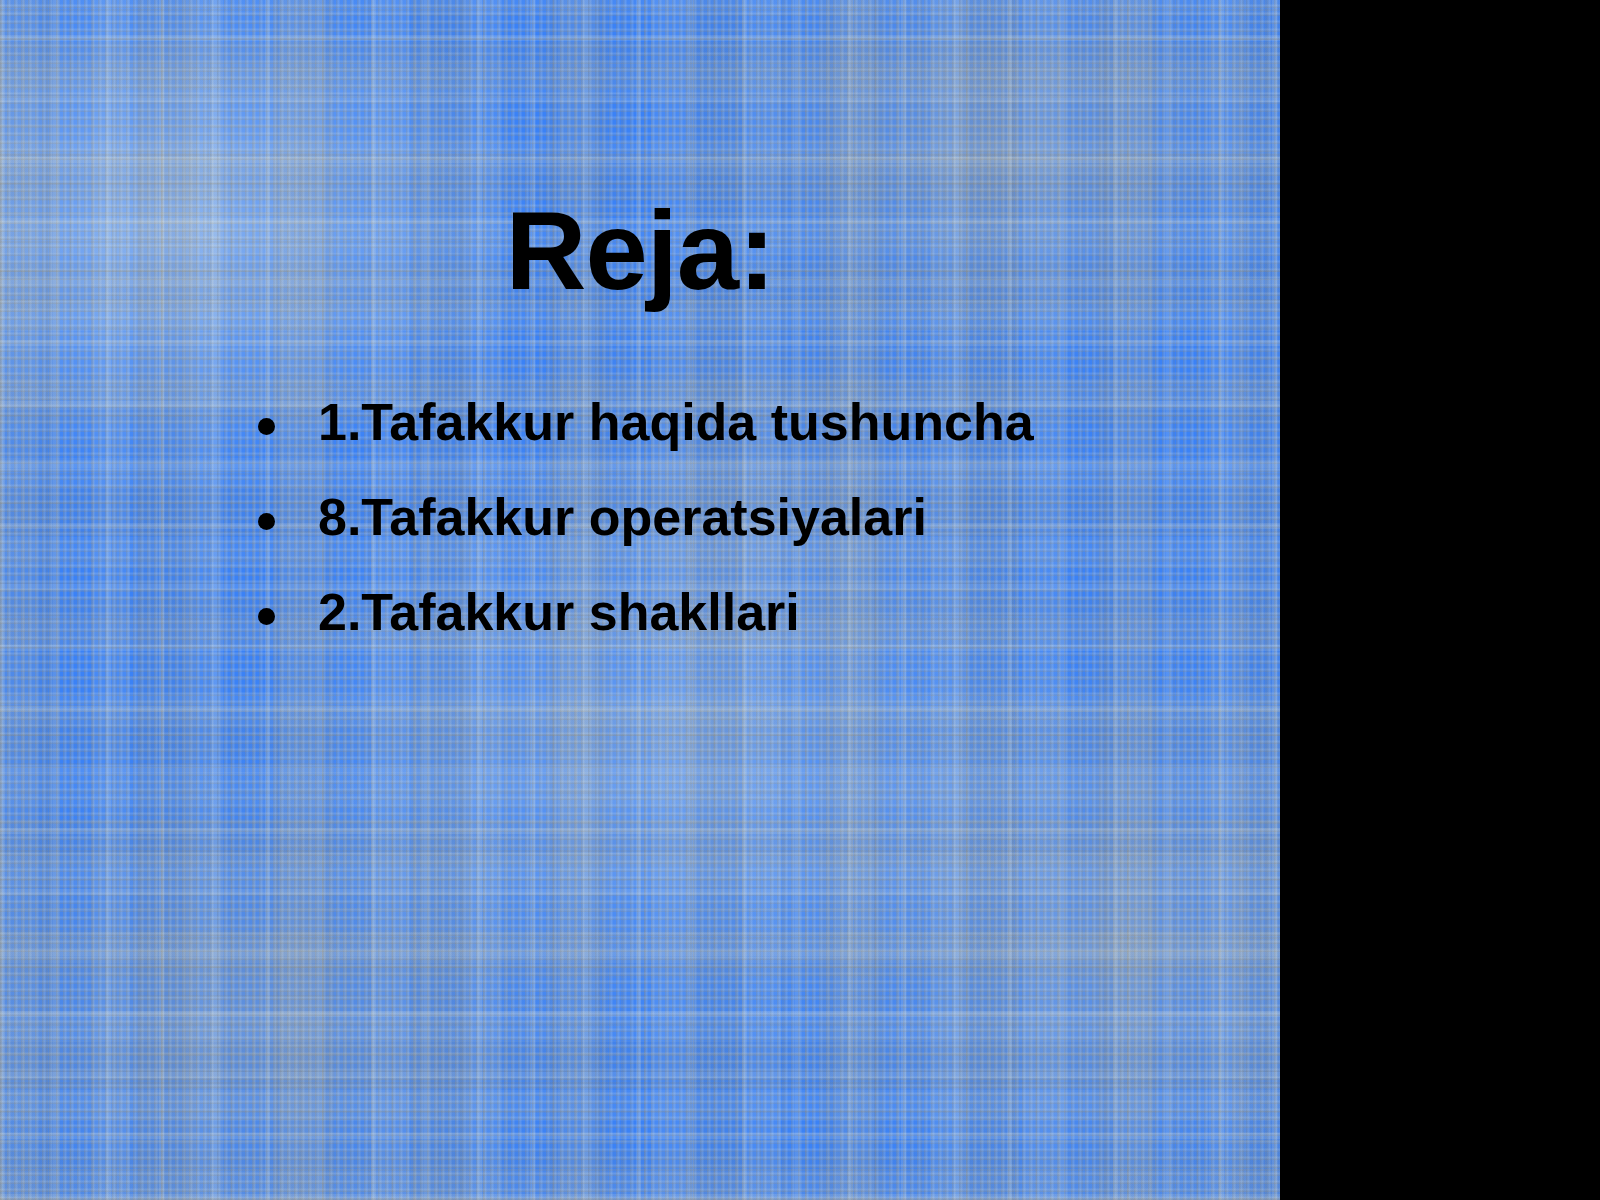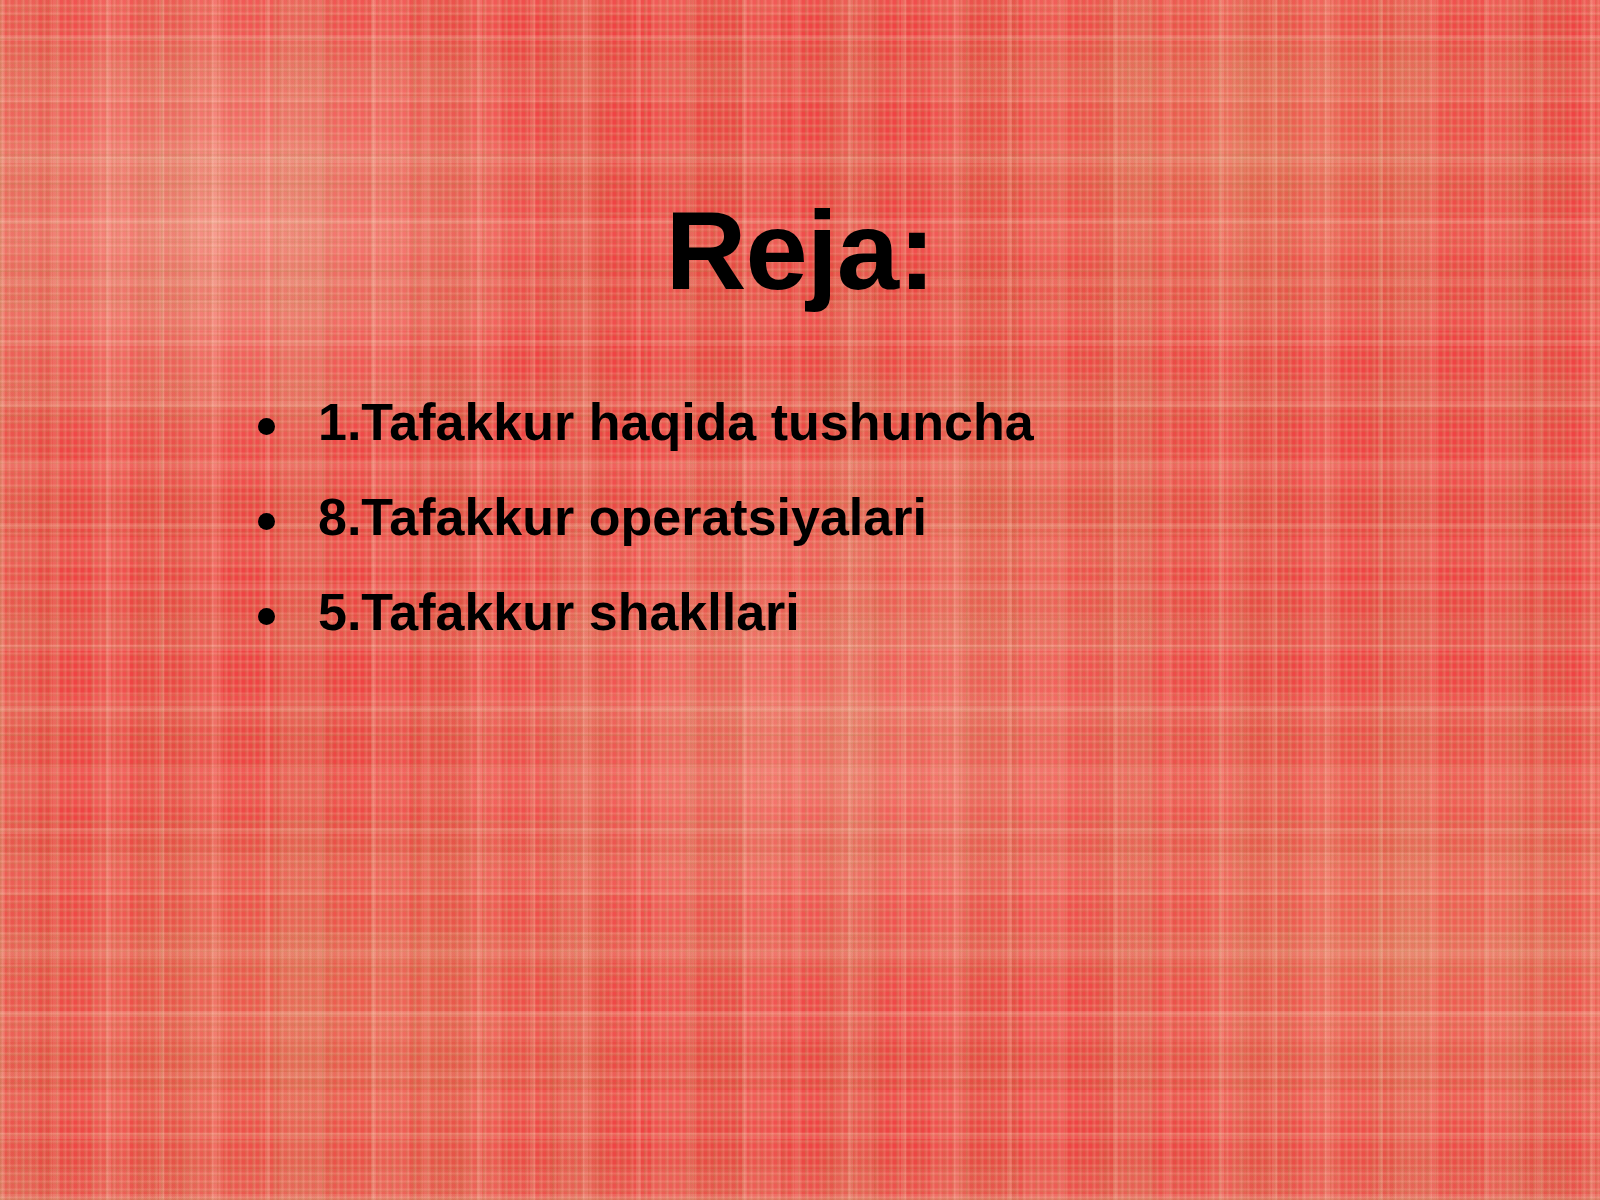--- a/index.html
+++ b/index.html
@@ -3,24 +3,24 @@
 <meta charset="utf-8">
 <style>
   html, body {
     margin: 0;
     padding: 0;
     background: #000;
   }
 
   #slide {
     position: relative;
-    width: 1600px;
+    width: 1280px;
     height: 1200px;
     overflow: hidden;
-    background-color: #ef4444;
+    background-color: #3b82f6;
     font-family: "Liberation Sans", sans-serif;
   }
 
   
   #slide .tex {
     position: absolute;
     inset: 0;
     pointer-events: none;
   }
 
@@ -180,18 +180,18 @@
         <span class="bullet-text">1.Tafakkur haqida tushuncha</span>
       </div>
 
       <div class="bullet-row">
         <span class="bullet-dot"></span>
         <span class="bullet-text">8.Tafakkur operatsiyalari</span>
       </div>
 
       <div class="bullet-row">
         <span class="bullet-dot"></span>
-        <span class="bullet-text">5.Tafakkur shakllari</span>
+        <span class="bullet-text">2.Tafakkur shakllari</span>
       </div>
 
     </div>
   </div>
 </div>
 
 </body></html>

